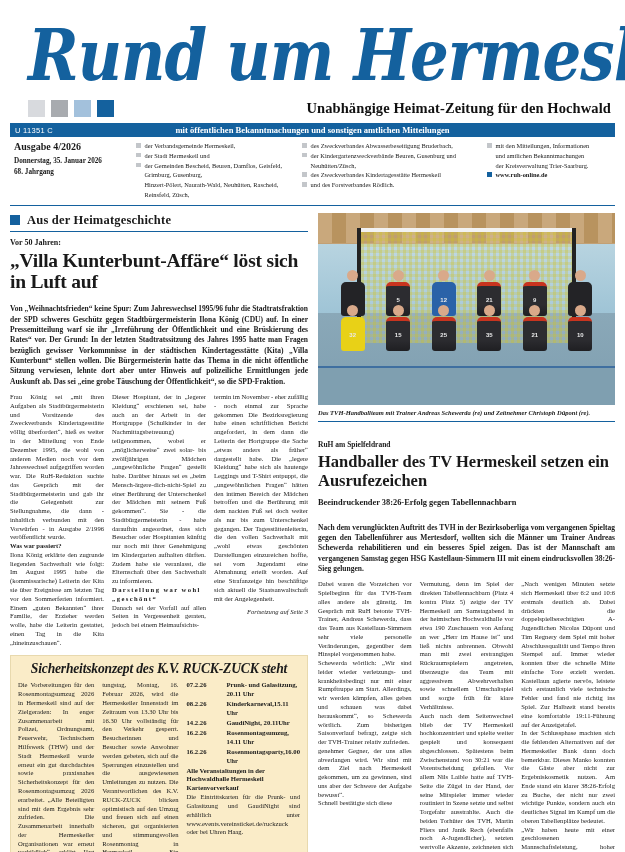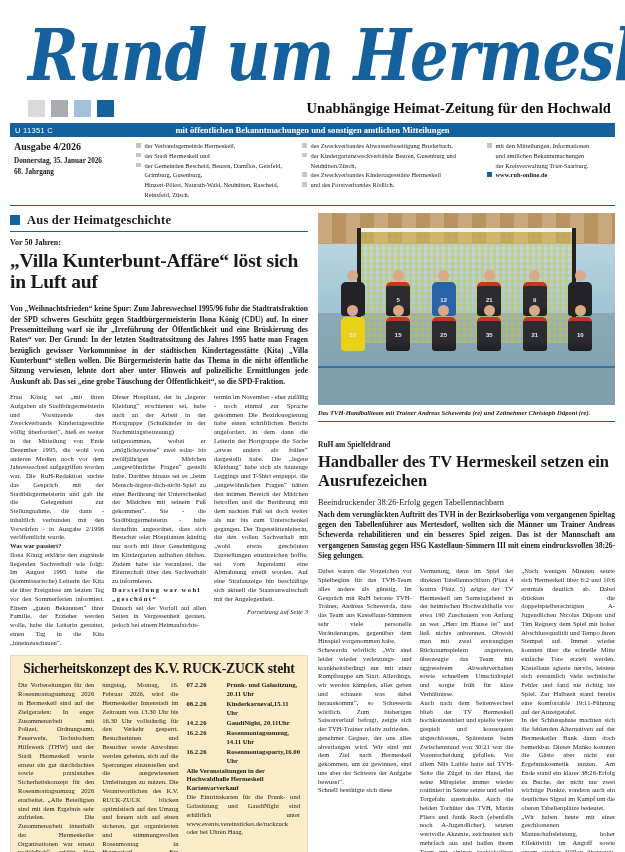--- a/index.html
+++ b/index.html
@@ -142,30 +142,30 @@
   .pnum { color:#e9e9e9; font-size:6px; text-align:center; padding-top:11px;
           font-family:"Liberation Sans",sans-serif; font-weight:700; }
   .caption {
     font-size: 6.5px; font-style: italic; font-weight: 700;
     line-height: 1.3; margin-top: 4px; padding-bottom: 4px;
     border-bottom: 1.2px solid #14619e;
   }
 
   .h2-kicker { font-size: 7.5px; font-weight: 700; margin: 18px 0 4px; }
   .h2 { font-size: 16.5px; font-weight: 700; line-height: 1.14; margin-bottom: 7px; }
-  .h2-sub { font-size: 8.4px; font-weight: 400; margin-bottom: 3px; }
+  .h2-sub { font-size: 8.4px; font-weight: 700; margin-bottom: 16px; }
 
   
   .ybox {
     background: #faecc8; border: 1px solid #e8d9ae;
     margin-top: 8px; padding: 5px 7px 7px;
   }
   .ybox .yhead {
     text-align: center; font-size: 13.6px; font-weight: 700;
-    margin-bottom: 4px; letter-spacing: -.2px;
+    margin-bottom: 4px; letter-spacing: -.2px; font-style: italic;
   }
   .ybox p.bd { font-size: 6.6px; line-height: 1.335; }
   .dates { }
   .drow { display: flex; gap: 4px; font-size: 6.7px; line-height: 1.33; margin-bottom: 1px; }
   .drow .dd { width: 36px; flex: none; font-weight: 700; }
   .drow .dv { font-weight: 700; }
   .ybold { font-size: 6.7px; font-weight: 700; line-height: 1.33; }
 </style>
 </head>
 <body>

